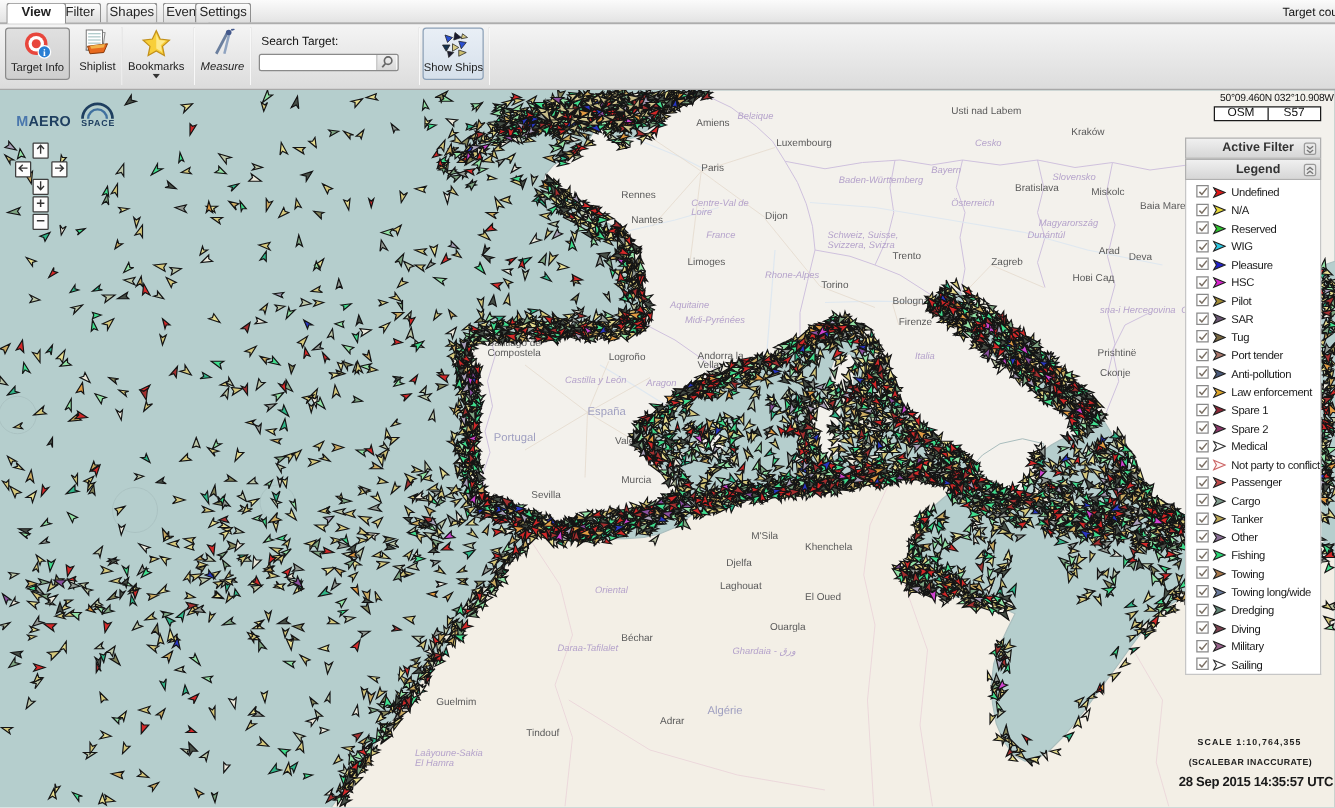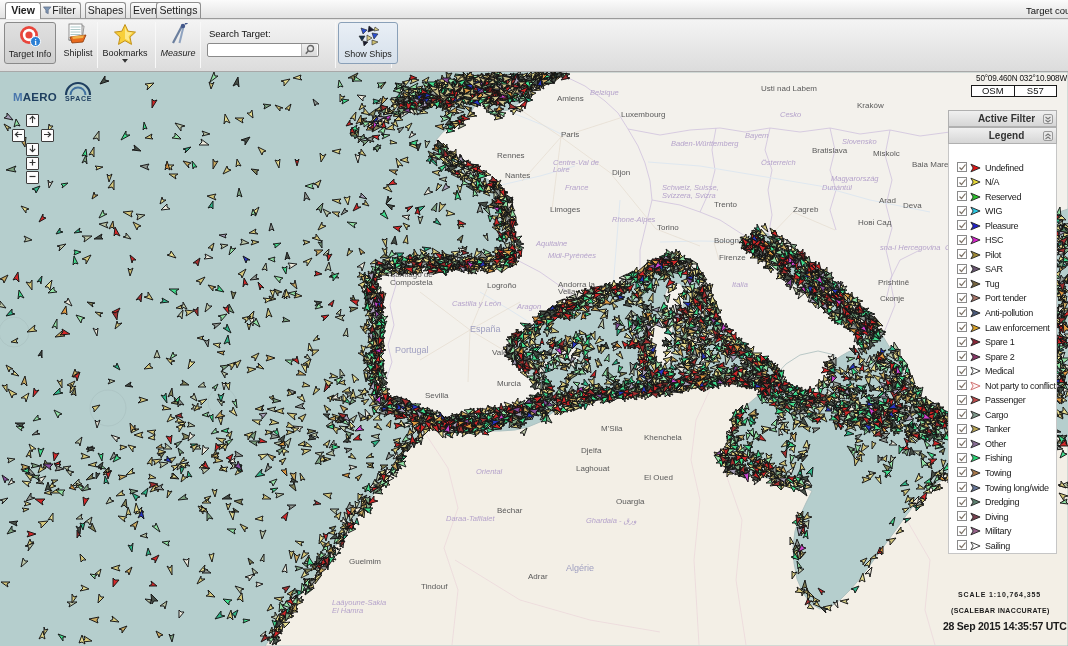--- a/index.html
+++ b/index.html
@@ -38,21 +38,21 @@
 #coords { position:absolute; right:1px; top:74px; font-size:8.2px; letter-spacing:-0.2px; color:#111; }
 #maptype { position:absolute; left:971px; top:85px; width:86px; height:12px; border:1.5px solid #1a1a1a; background:#fff; display:flex; }
 #maptype div { flex:1; text-align:center; font-size:9.5px; line-height:9px; color:#111; }
 #maptype div:first-child { border-right:1.5px solid #1a1a1a; font-weight:normal; }
 #panel { position:absolute; left:948px; top:110px; width:109px;text-align:center; }
 .phead { position:relative; height:17px; background:linear-gradient(#f0f0f0,#d6d6d6);
   border:1px solid #b0b0b0; font-size:10px; font-weight:bold; color:#333; line-height:16px; padding-left:8px; }
 .phead .chev { position:absolute; right:3px; top:3px; width:10px; height:10px; border:1px solid #9a9a9a;
   border-radius:2px; background:#e8e8e8; }
 .chev svg { display:block; margin:1px auto; }
-#legendrows { background:#fff; border:1px solid #c6c6c6; border-top:none; padding-top:16px; }
+#legendrows { background:#fff; border:1px solid #c6c6c6; border-top:none; padding-top:2px; }
 .lrow { position:relative; height:14.55px; font-size:9px; letter-spacing:-0.3px; color:#1a1a1a; white-space:nowrap; overflow:hidden; }
 .lrow .cb { position:absolute; left:8px; top:2px; width:10px; height:10px; border:1px solid #8a8a8a; background:#fff; }
 .lrow .cb svg { display:block; margin:0px auto; }
 .lrow .tri { position:absolute; left:21px; top:2.5px; }
 .lrow .txt { position:absolute; left:36px; top:2.5px; }
 
 #scale1 { position:absolute; left:958px; top:591px; font-size:7px; font-weight:bold; letter-spacing:0.9px; color:#1a1a1a; white-space:nowrap; }
 #scale2 { position:absolute; left:951px; top:607px; font-size:7px; font-weight:bold; letter-spacing:0.35px; color:#1a1a1a; white-space:nowrap; }
 #tstamp { position:absolute; left:943px; top:620px; font-size:10.5px; font-weight:bold; letter-spacing:-0.25px; color:#1a1a1a; white-space:nowrap;text-align:right; }
 </style>
@@ -250,21 +250,21 @@
         <path d="M4.5 1.5 V7.5 M1.5 4.5 H7.5" fill="none" stroke="#333" stroke-width="1.2"></path>
       </svg>
     </div>
   <div class="pan" style="left:26px; top:171px;">
       <svg width="9" height="9" viewBox="0 0 9 9">
         <path d="M1.5 4.5 H7.5" fill="none" stroke="#333" stroke-width="1.2"></path>
       </svg>
     </div>
 
   <div id="tabbar">
-    <div class="tab active" style="left:5px; width:36px;">View</div>
+    <div class="tab active" style="left:5px; width:48px;">View</div>
     <div class="tab" style="left:38px; width:43px;"><svg width="9" height="9" viewBox="0 0 10 9" style="vertical-align:-1px">
           <path d="M0.5 0.5 H9 L5.8 4 V8 L3.2 6.8 V4 Z" fill="#7e96b5" stroke="#55627a" stroke-width="0.7"></path>
         </svg>Filter</div>
     <div class="tab" style="left:85px; width:41px;">Shapes</div>
     <div class="tab" style="left:130px; width:38px;">Events</div>
     <div class="tab" style="left:156px; width:45px;">Settings</div>
     <div id="tgtcount">Target cou</div>
   </div>
   <div id="toolbar">
     <div class="vsep" style="left:97px;"></div>
@@ -314,21 +314,21 @@
     </div>
     <div id="searchlbl">Search Target:</div>
     <div id="searchbox">
       <div id="magbtn">
           <svg width="12" height="12" viewBox="0 0 12 12" style="display:block;margin:0 auto;">
             <circle cx="6.5" cy="4.5" r="3" fill="none" stroke="#666" stroke-width="1.3"></circle>
             <path d="M4.4 6.8 L1.8 9.8" stroke="#666" stroke-width="1.5"></path>
           </svg>
         </div>
     </div>
-    <div class="tbtn pressed2" style="left:338px; width:60px;">
+    <div class="tbtn pressed2" style="left:338px; width:49px;">
       <svg class="ic" width="26" height="24" viewBox="0 0 26 24">
         <g stroke="#222" stroke-width="0.6">
           <path d="M6 4 l6 2 l-4 4 z" fill="#2a4fd0"></path>
           <path d="M14 2 l5 4 l-6 2 z" fill="#1a1a2e"></path>
           <path d="M17 9 l6 1 l-4 5 z" fill="#2a4fd0"></path>
           <path d="M4 12 l6 0 l-3 5 z" fill="#16324e"></path>
           <path d="M12 11 l5 3 l-5 3 z" fill="#d8cc86"></path>
           <path d="M17 16 l6 2 l-6 3 z" fill="#cfc070"></path>
           <path d="M8 17 l5 1 l-4 4 z" fill="#1a1a2e"></path>
           <path d="M20 3 l4 3 l-5 1 z" fill="#d8cc86"></path>

